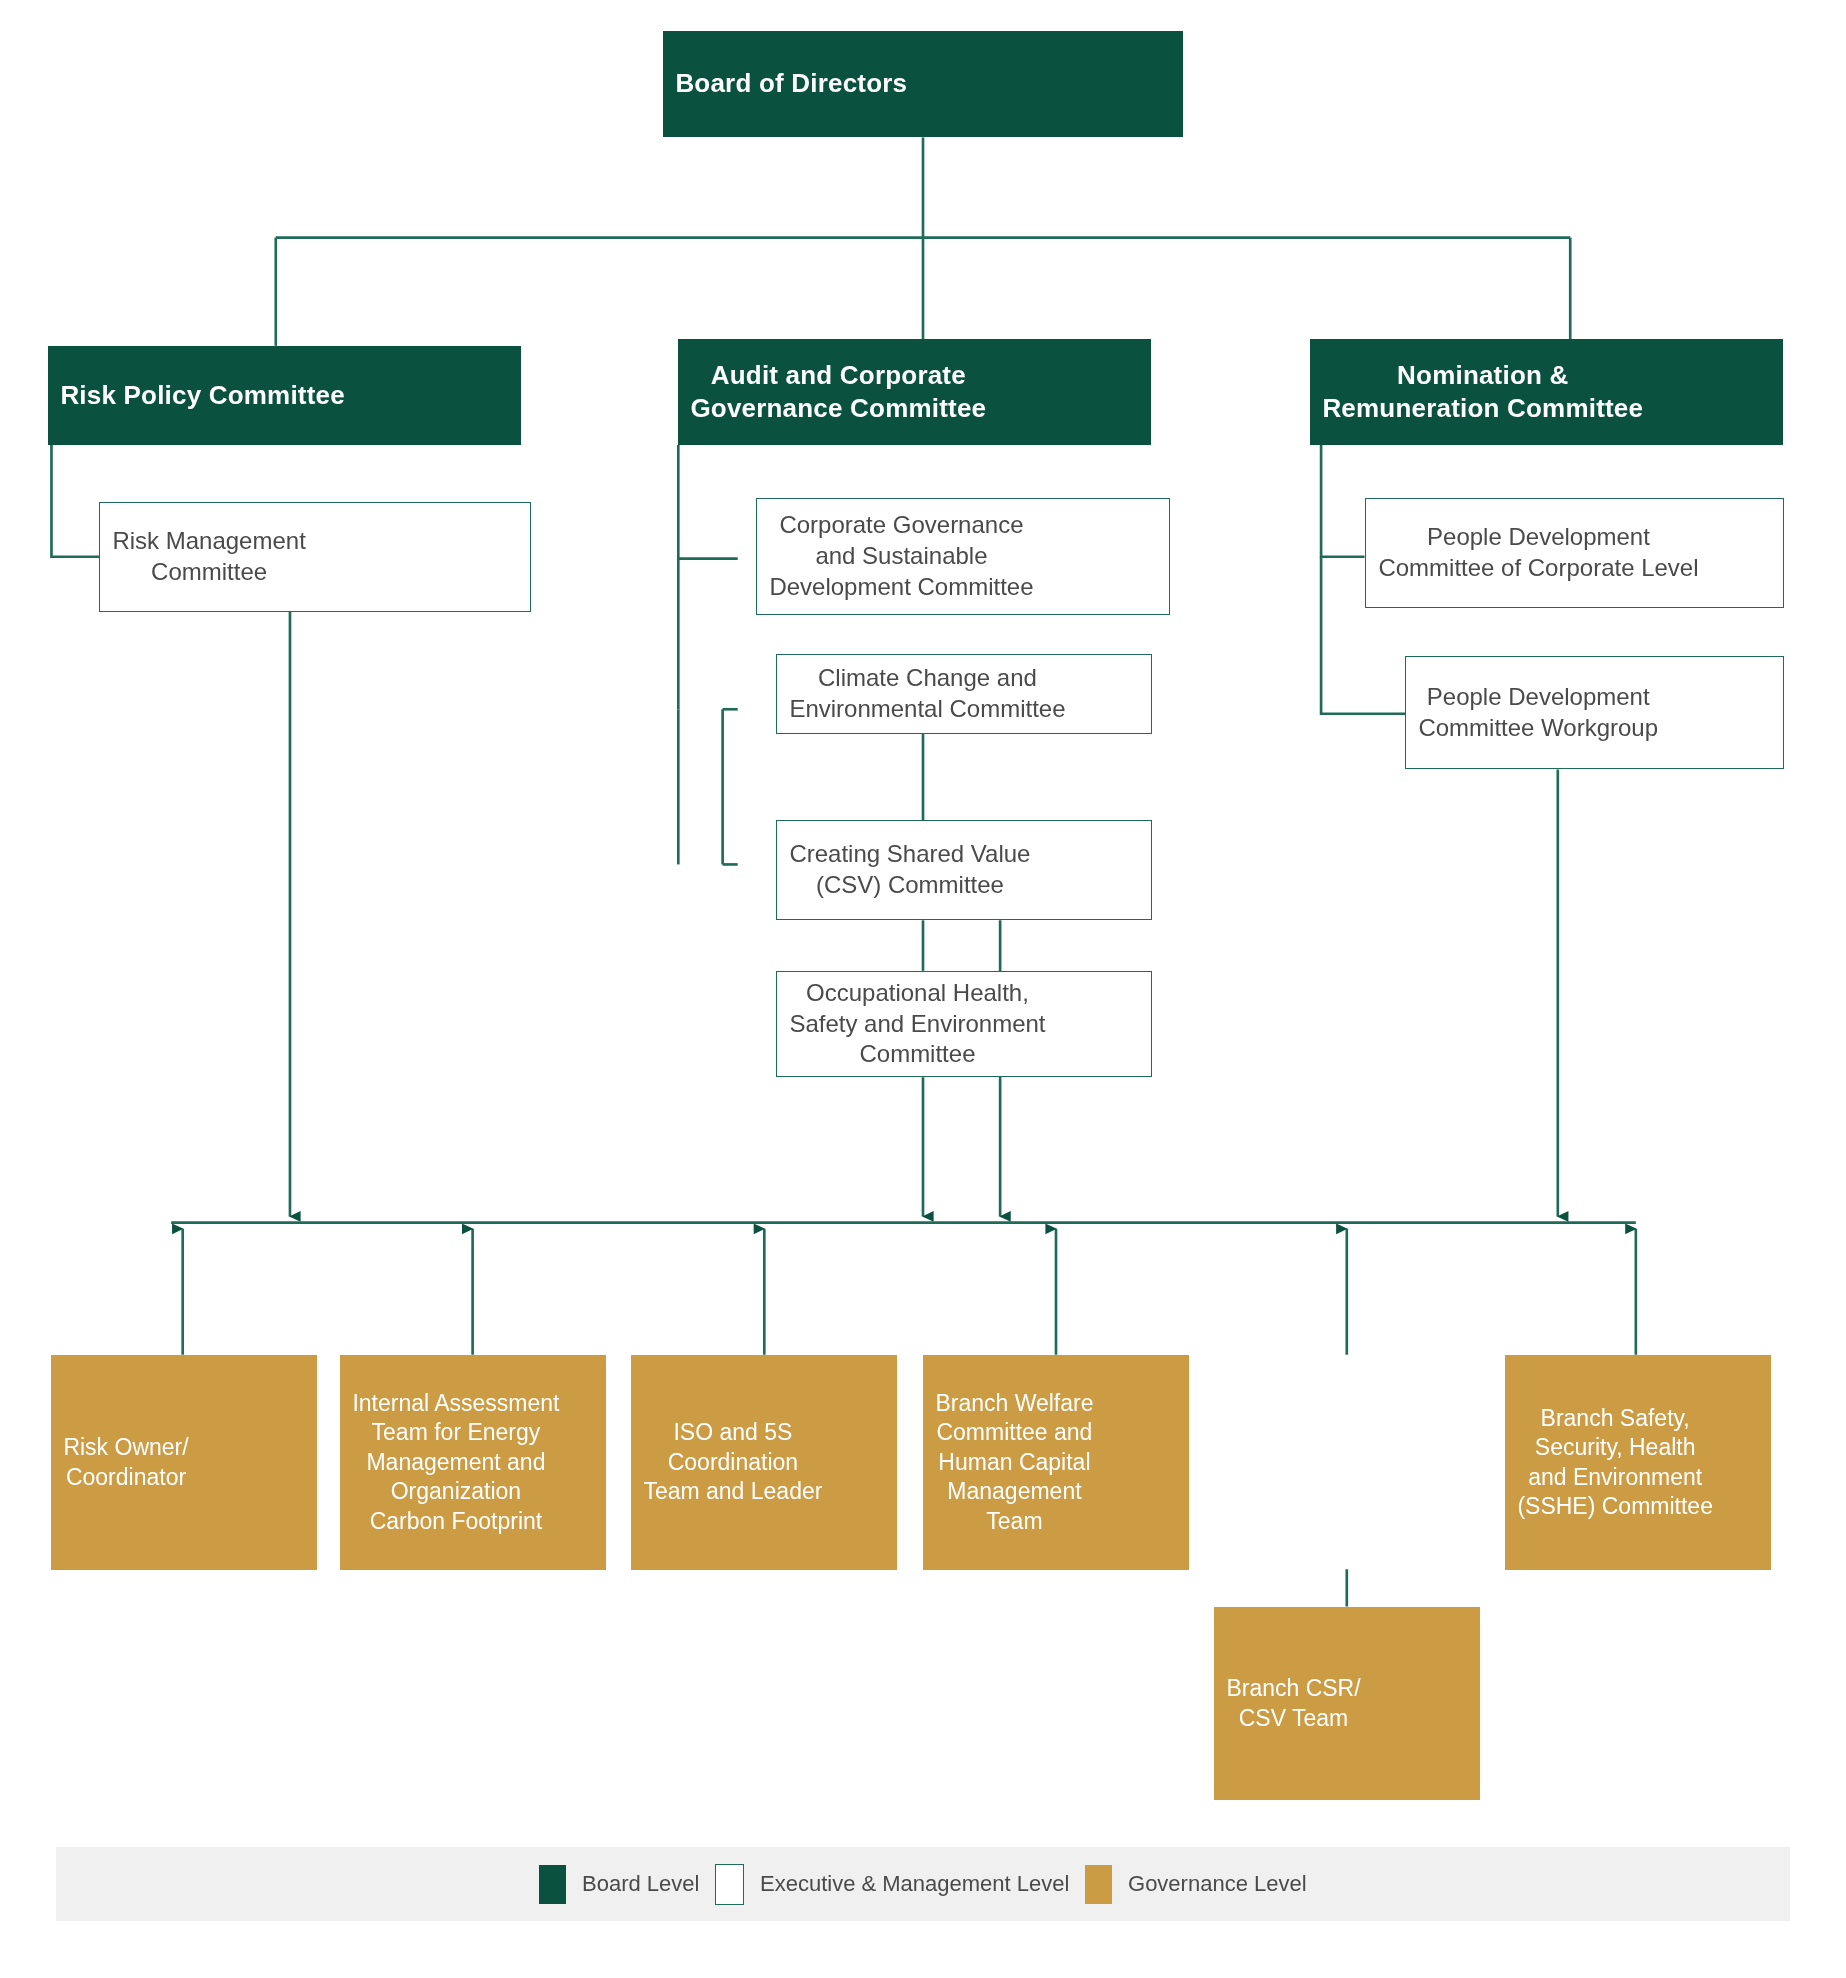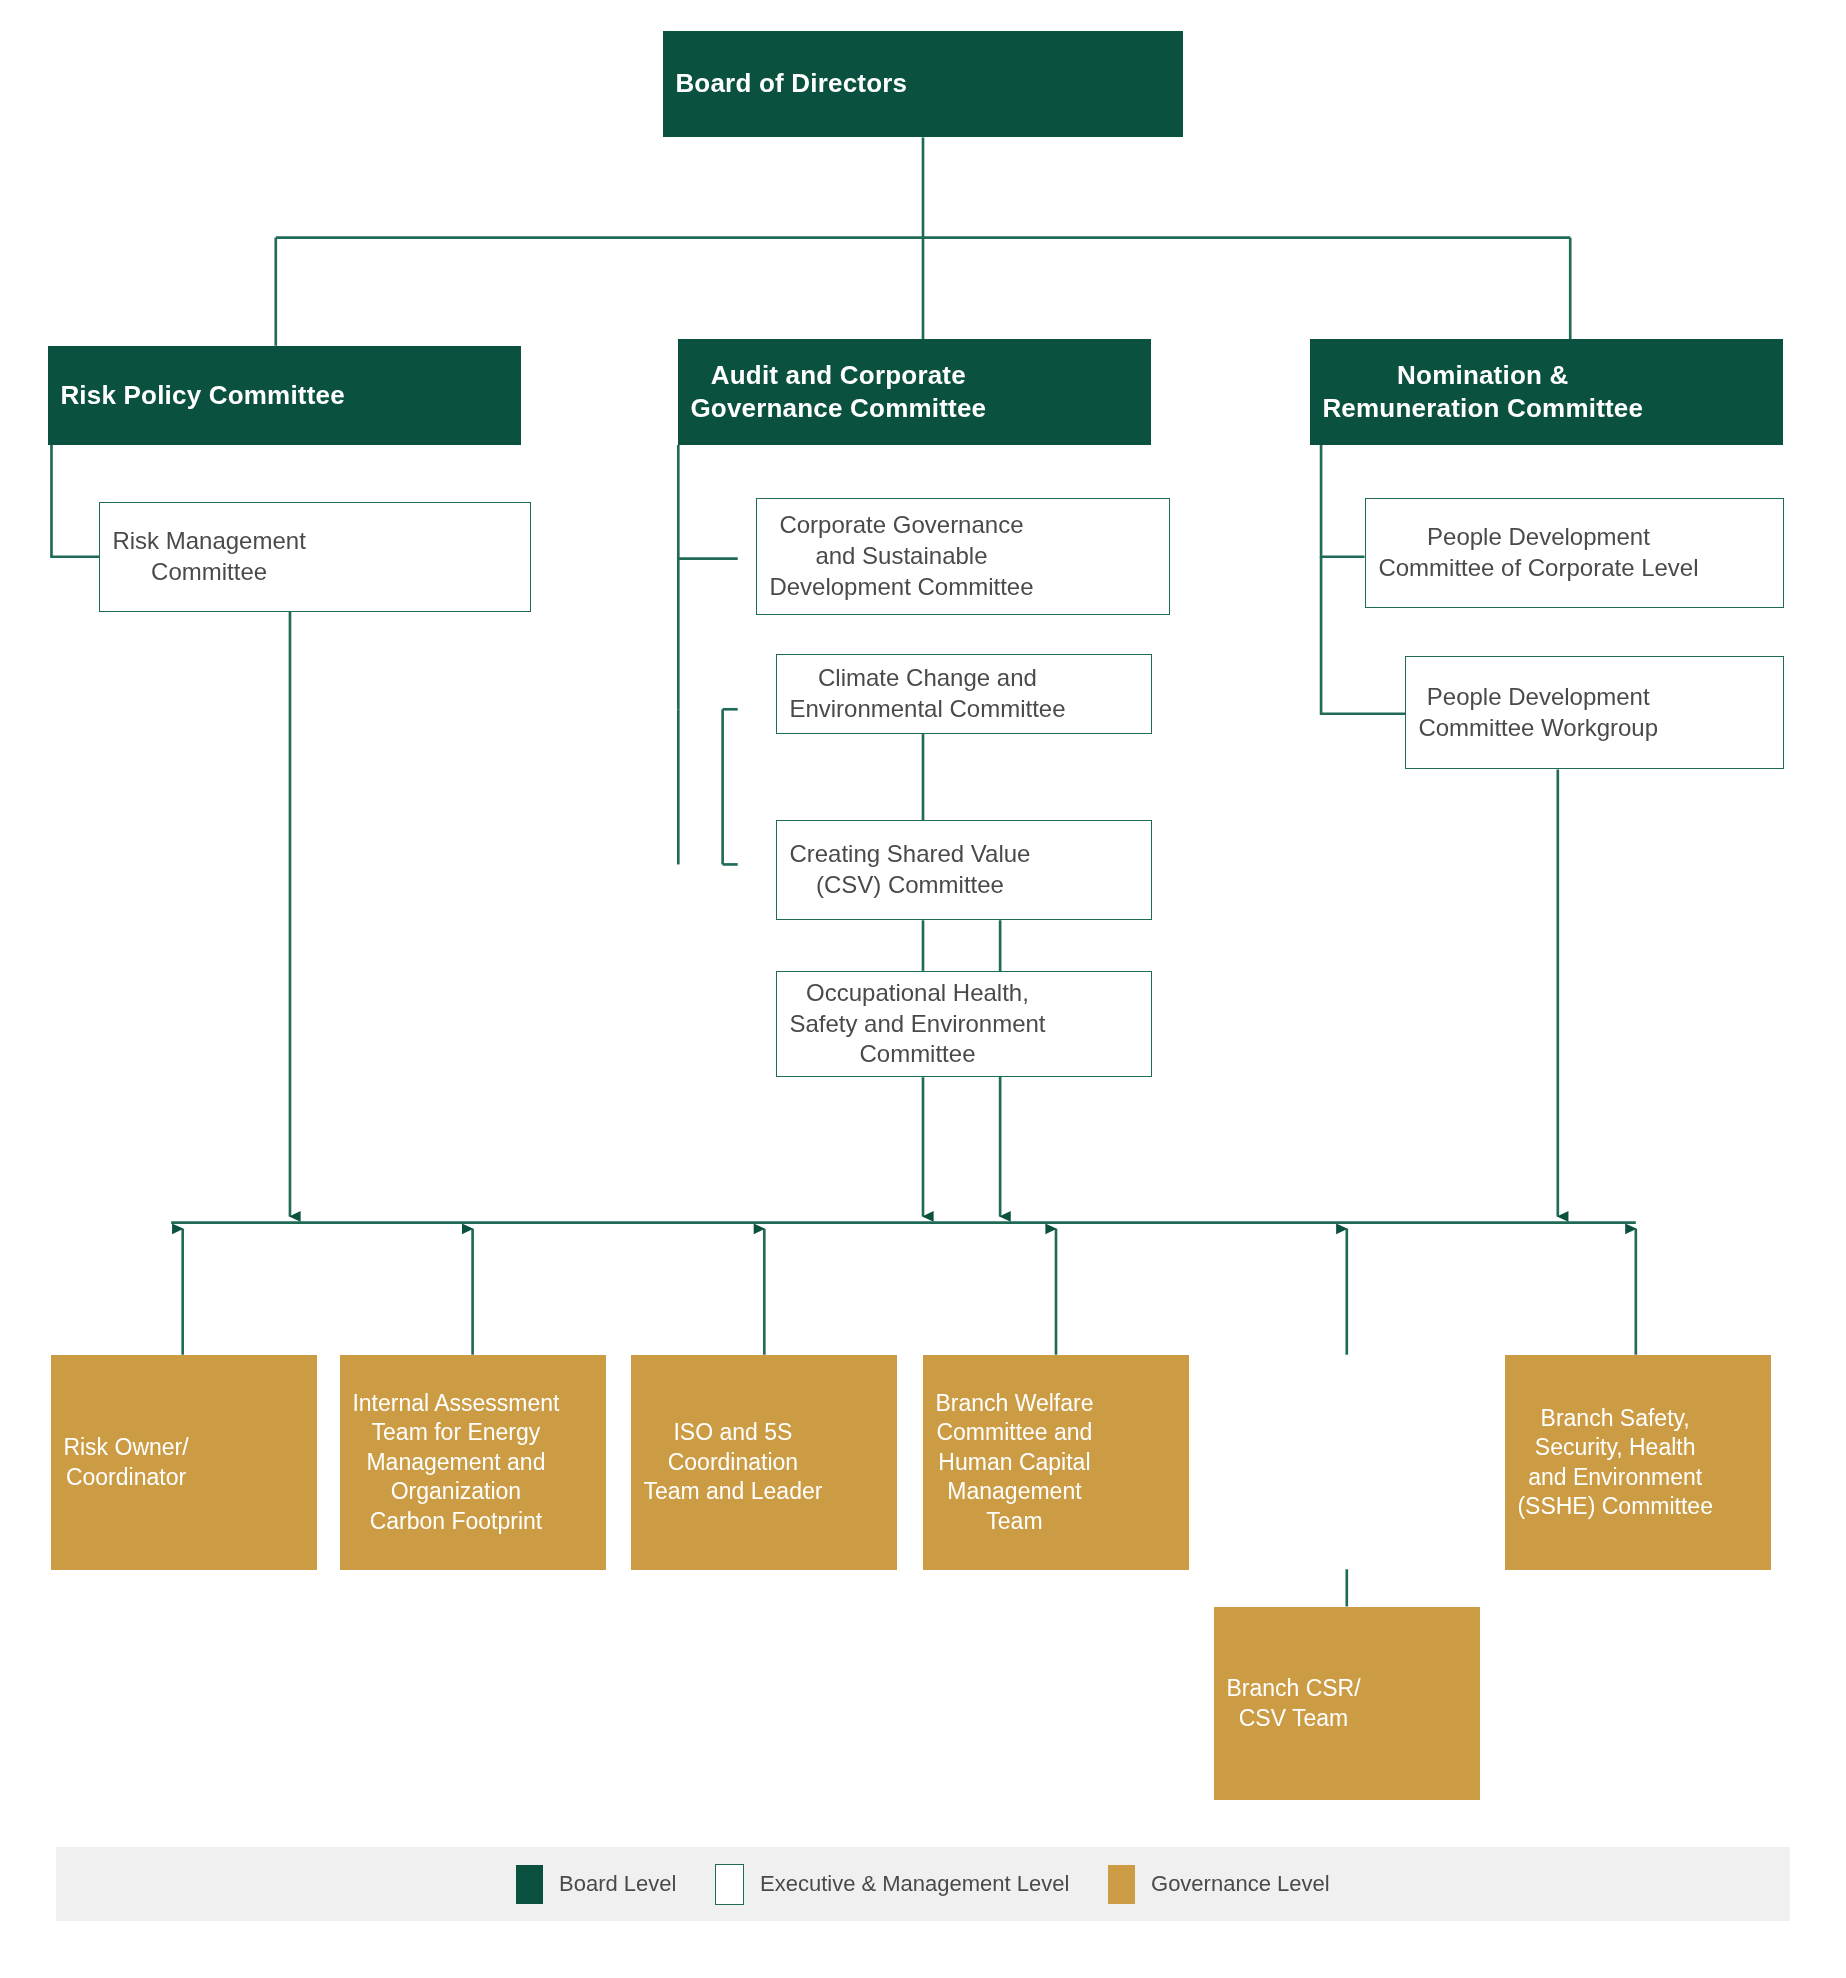--- a/index.html
+++ b/index.html
@@ -50,21 +50,21 @@
   
   #legend{
     position:absolute;
     left:56px; top:1847px;
     width:1734px; height:74px;
     background:#f0f0f0;
     display:flex; align-items:center; justify-content:center;
     gap:0px;
   }
   .legend-item{display:flex; align-items:center;}
-  .legend-item + .legend-item{margin-left:39px;}
+  .legend-item + .legend-item{margin-left:16px;}
   .swatch{width:26.6px; height:39px; margin-right:16px; flex:0 0 auto;}
   .sw-board{background:#0b5140;}
   .sw-exec{background:#ffffff; border:1.8px solid #1f6b58;}
   .sw-oper{background:#cc9c45;}
   .legend-label{font-size:22px; color:#4a4a4a;}
 </style>
 </head>
 <body>
 
 <div id="chart">

